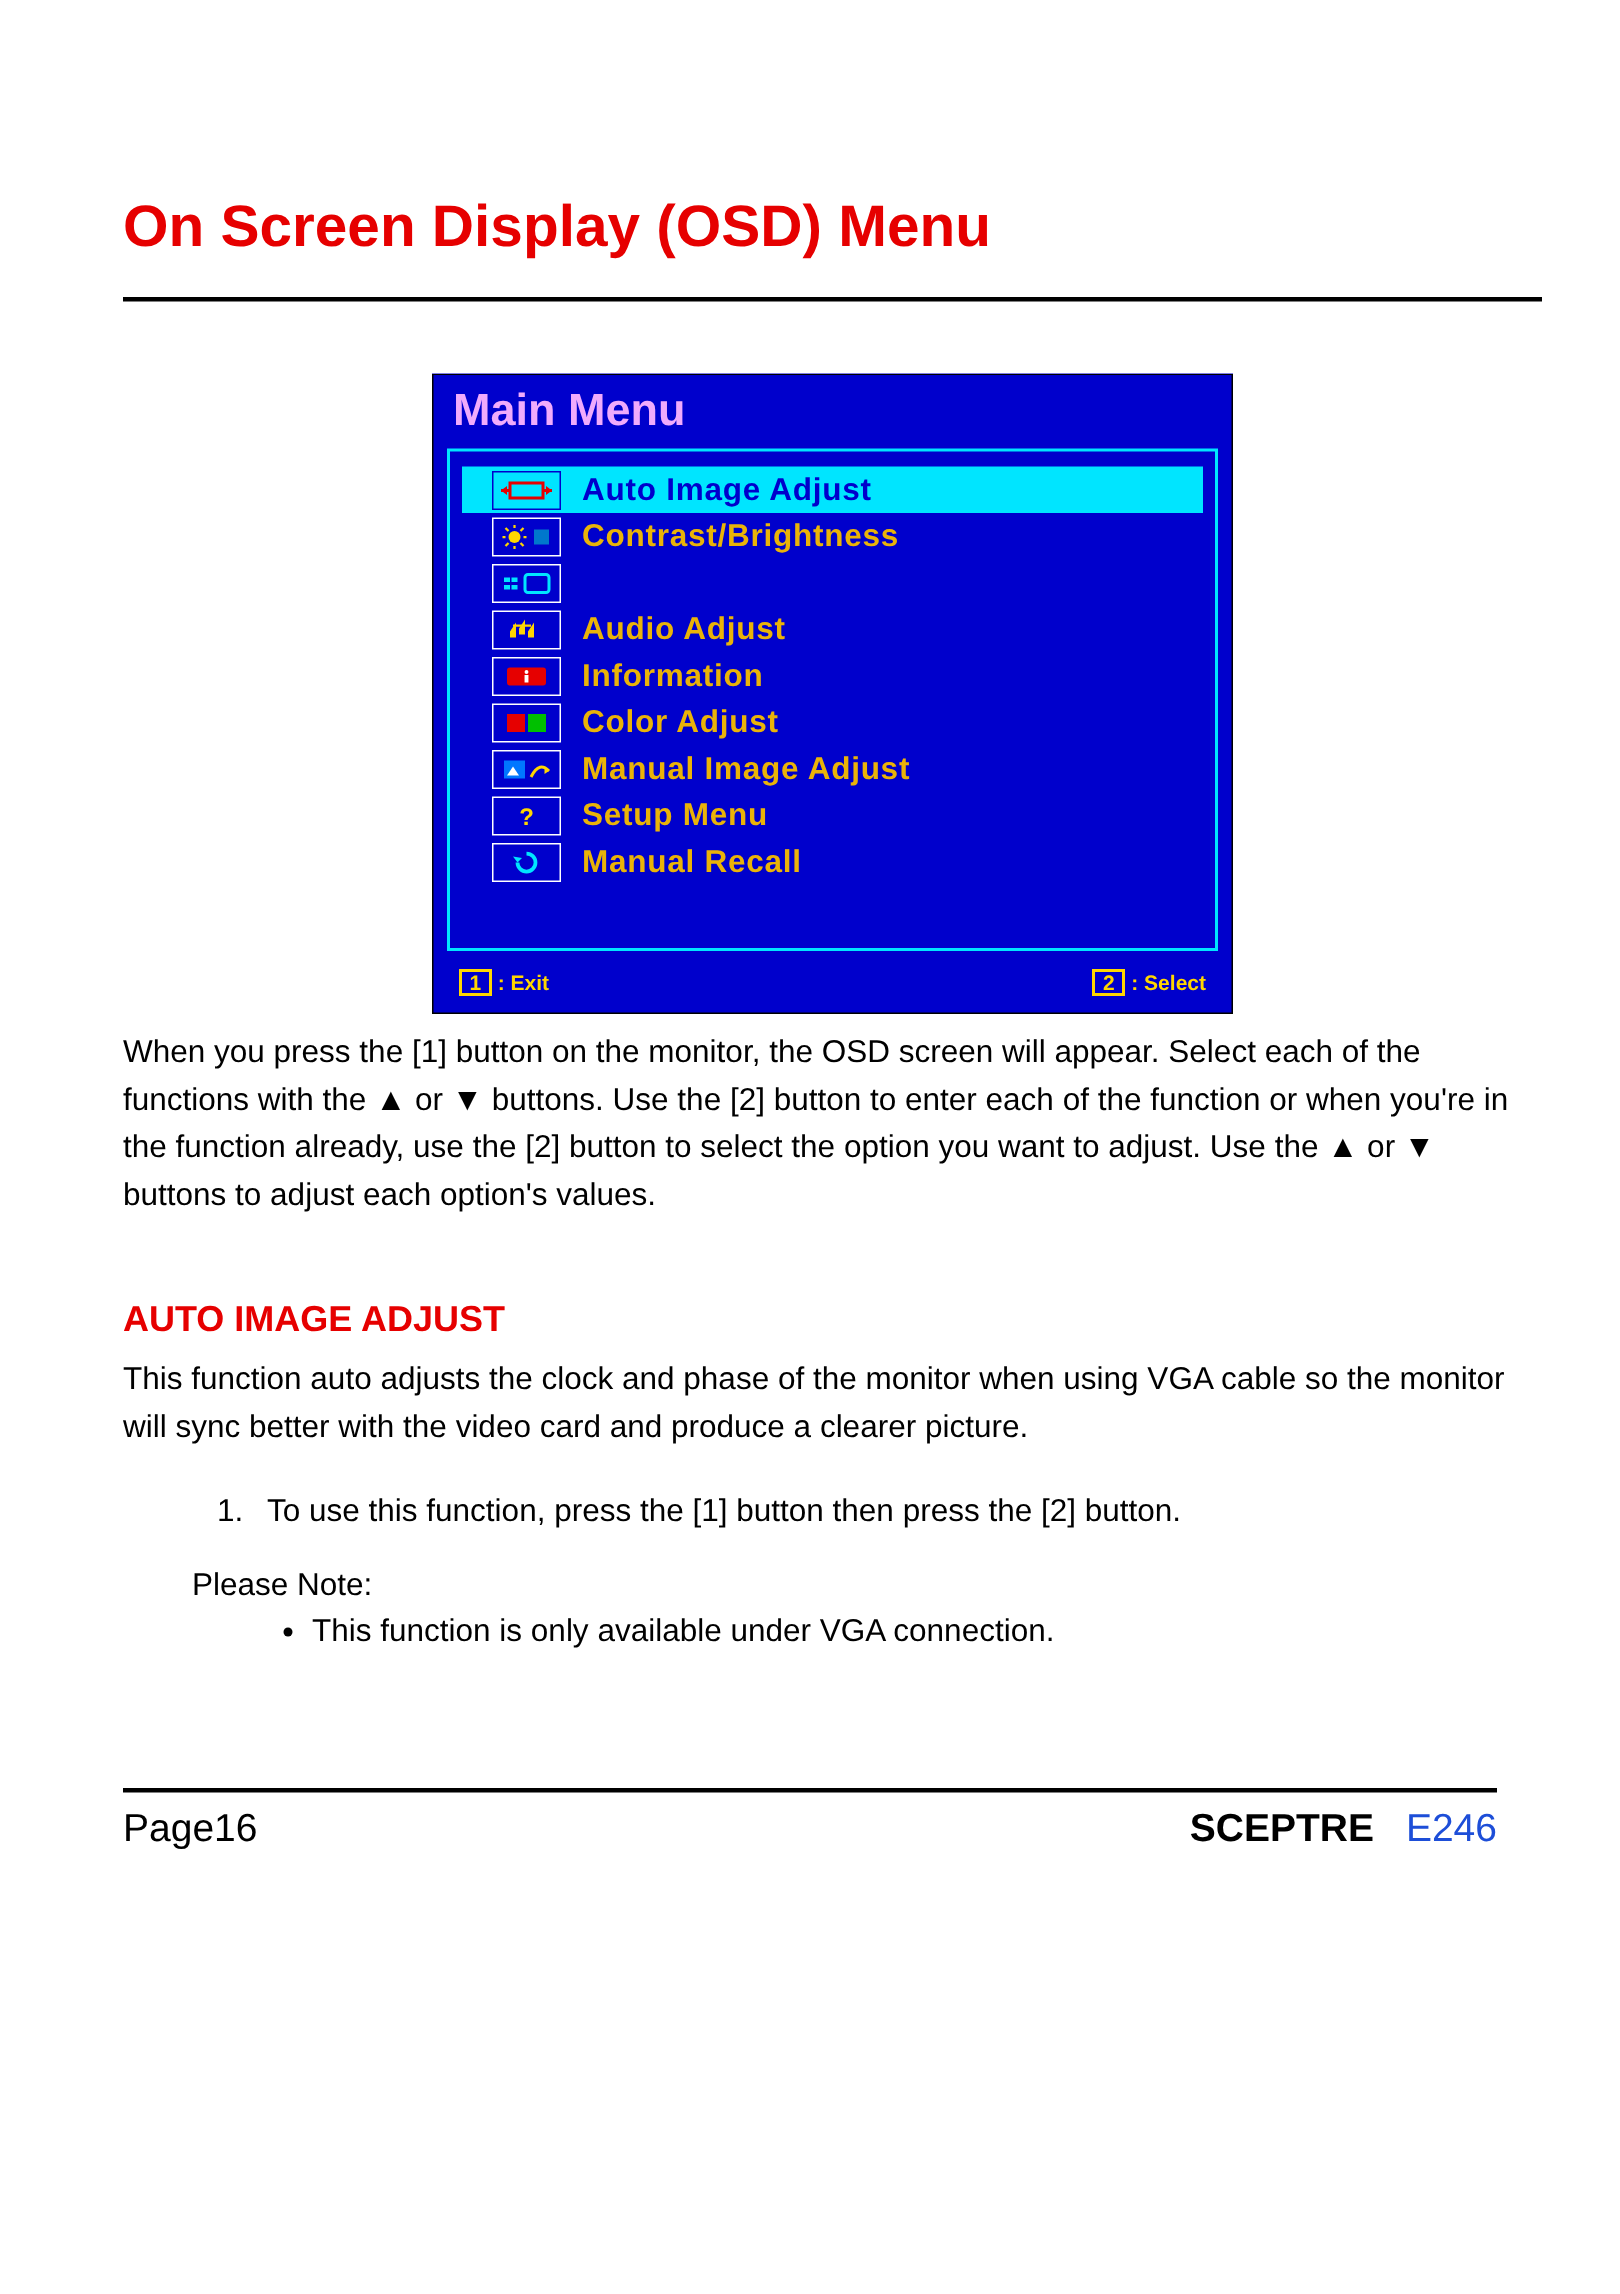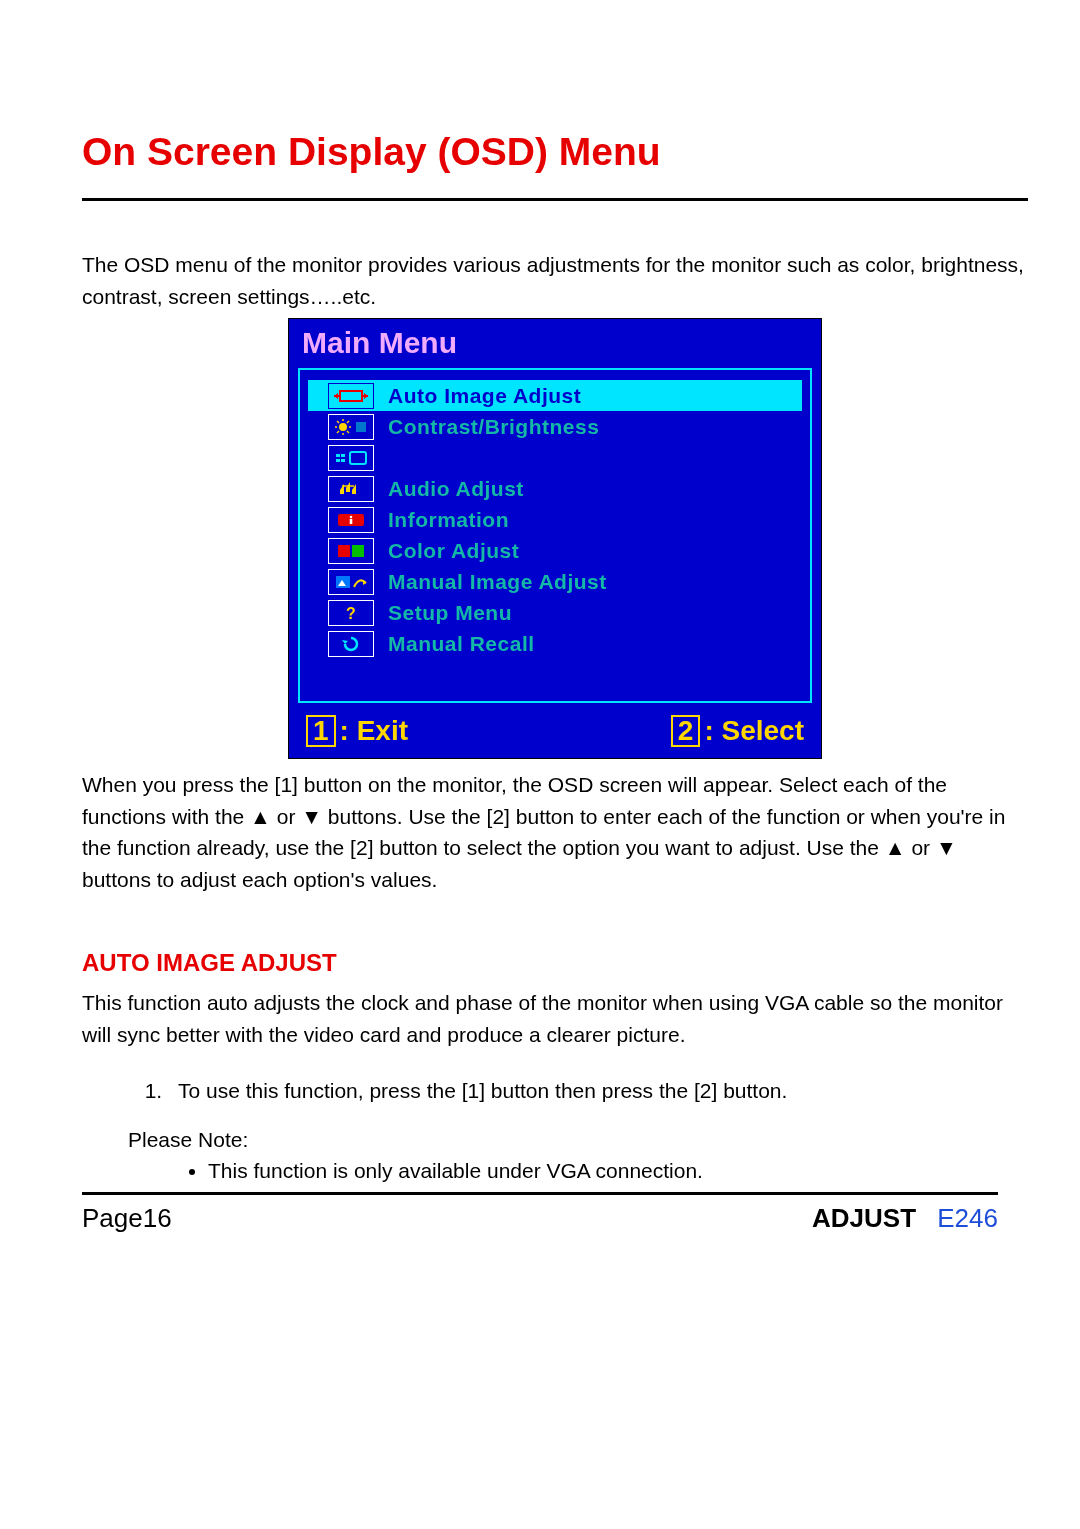--- a/index.html
+++ b/index.html
@@ -12,43 +12,42 @@
   .osd{width:534px;background:#0000CC;color:#fff;font-family:Arial,Helvetica,sans-serif;font-weight:bold;font-size:21px;box-shadow:0 0 0 1px #000 inset;}
   .osd-header{color:#f0abfc;padding:8px 14px 4px 14px;font-size:30px;}
   .osd-body-wrap{padding:4px 10px 6px 10px;}
   .osd-body{border:2px solid #00E5FF;padding:10px 8px 42px 8px;}
   .osd-row{display:flex;align-items:center;gap:14px;height:31px;margin:0;}
   .osd-row.selected{background:#00E5FF;color:#0000CC;}
   .osd-icon-cell{width:46px;height:26px;display:flex;align-items:center;justify-content:center;margin-left:20px;border:1px solid #fff;box-sizing:border-box;}
   .osd-row.selected .osd-icon-cell{border:1px solid #0000CC;}
   .osd-label{flex:1;letter-spacing:0.5px;}
   .osd-row.selected .osd-label{color:#0000CC;}
-  .osd-row:not(.selected) .osd-label{color:#14b8a6;}
-  .osd-footer{display:flex;justify-content:space-between;padding:6px 18px 12px 18px;color:#FFD600;font-size:28px;}
+  .osd-row:not(.selected) .osd-label{color:#eab308;}
+  .osd-footer{display:flex;justify-content:space-between;padding:6px 18px 12px 18px;color:#FFD600;font-size:14px;}
   .keybox{display:inline-block;border:2px solid #FFD600;padding:0 5px;margin-right:4px;line-height:1;}
   h2.subhead{color:#E60000;font-size:24px;font-weight:bold;margin:54px 0 10px 0;}
   ol.steps{font-size:21px;line-height:1.6;margin:24px 0 0 0;padding-left:86px;}
   ol.steps li{padding-left:10px;margin-bottom:20px;}
   .note-label{font-size:21px;margin:20px 0 2px 46px;}
   ul.note{font-size:21px;margin:0;padding-left:126px;line-height:1.6;}
   .footer{position:absolute;left:82px;right:82px;bottom:54px;}
   .frule{border:none;border-top:3px solid #000;margin:0 0 8px 0;}
   .footer-row{display:flex;justify-content:space-between;font-size:26px;}
   .brand{font-weight:bold;display:inline;}
   .model{font-weight:normal;color:#1d4ed8;display:inline;margin-left:14px;}
   svg{display:block;}
 </style>
 </head>
 <body>
 
 <div class="page">
   <h1 class="title">On Screen Display (OSD) Menu</h1>
   <hr class="rule">
 
-  <p class="intro">The OSD menu of the monitor provides various adjustments for the monitor such as color, brightness, contrast, screen settings…..etc.</p>
 
   <div class="osd-wrap">
     <div class="osd">
       <div class="osd-header">Main Menu</div>
       <div class="osd-body-wrap">
         <div class="osd-body">
 
           <div class="osd-row selected">
             <span class="osd-icon-cell">
               <svg width="38" height="18" viewBox="0 0 38 18">
@@ -177,18 +176,18 @@
   <div class="note-label">Please Note:</div>
   <ul class="note">
     <li>This function is only available under VGA connection.</li>
   </ul>
 
   <div class="footer">
     <hr class="frule">
     <div class="footer-row">
       <span>Page16</span>
       <span>
-        <span class="brand">ADJUST</span>
+        <span class="brand">SCEPTRE</span>
         <span class="model">E246</span>
       </span>
     </div>
   </div>
 </div>
 
 </body></html>

